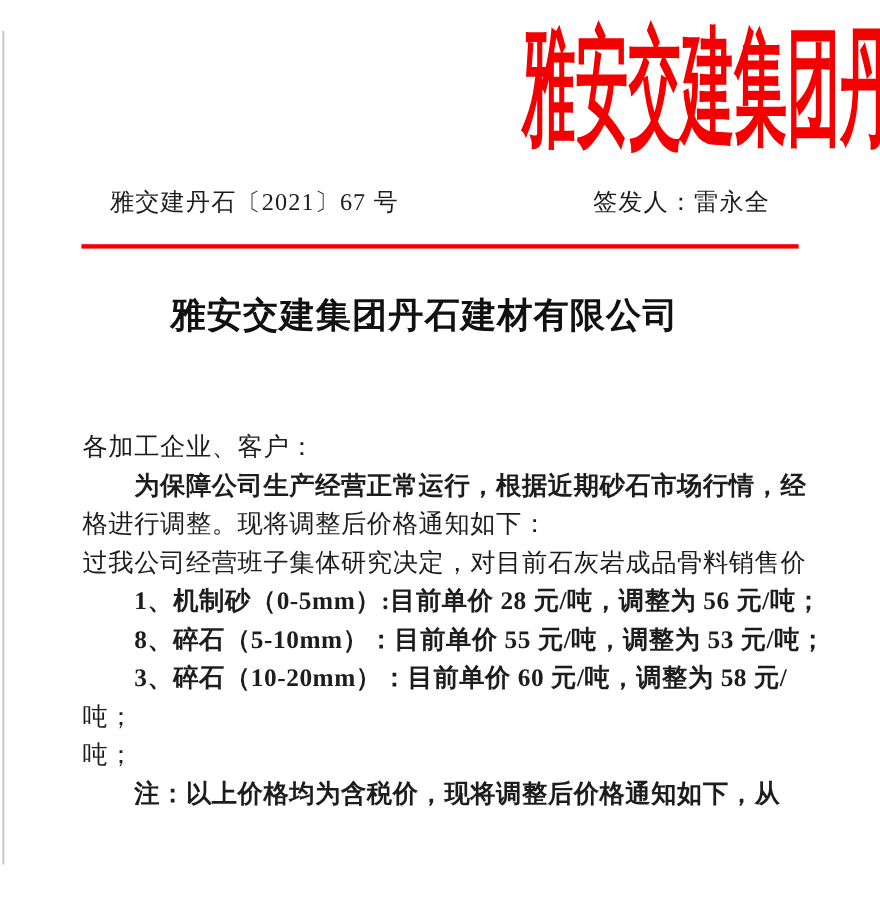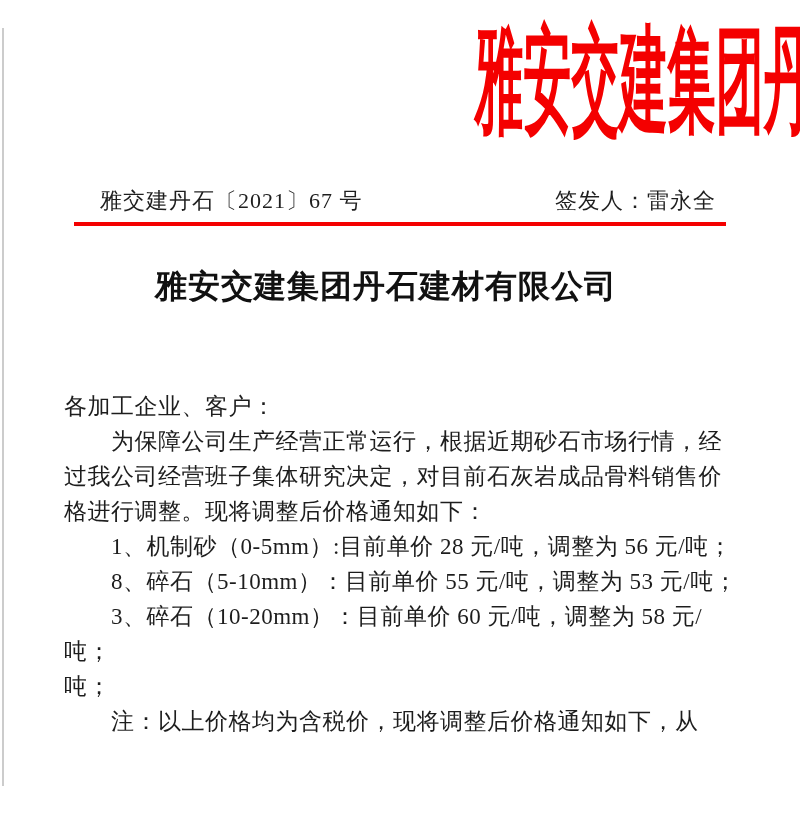--- a/index.html
+++ b/index.html
@@ -32,32 +32,32 @@
     white-space: nowrap;
     font-weight: bold;
     font-size: 116px;
     line-height: 1.02;
     color: var(--accent, #f40000);
     transform: scaleX(0.415);
     transform-origin: center top;
   }
   .meta-row {
     position: absolute;
-    top: 186px;
+    top: 169px;
     left: 72px;
     width: 658px;
     display: flex;
     justify-content: space-between;
     align-items: baseline;
     font-size: 22px;
     color: #1e1e1e;
     letter-spacing: 1px;
   }
   .doc-number { margin-left: 28px; }
-  .issuer { margin-right: 14px; }
+  .issuer { margin-right: 30px; }
   .red-rule {
     position: absolute;
     top: 222px;
     left: 74px;
     width: 652px;
     height: 4px;
     background: var(--accent, #f40000);
   }
   .doc-title {
     position: absolute;
@@ -67,33 +67,34 @@
     text-align: center;
     font-weight: bold;
     color: #111111;
     font-size: 32px;
     line-height: 40px;
     letter-spacing: 1px;
   }
   .body-text {
     position: absolute;
     top: 389px;
-    left: 64px;
+    left: 75px;
     width: 692px;
     font-size: 23px;
     line-height: 35px;
     color: var(--body-color, #1d1d1d);
     letter-spacing: 0.5px;
   }
   .body-text .line {
     white-space: nowrap;
     height: 35px;
   }
   .body-text .line.indent {
     padding-left: 47px;
+    font-weight: bold;
   }
 </style>
 </head>
 <body>
 
 <div class="page">
 
   <div class="edge-line"></div>
 
   <div class="letterhead">
@@ -107,22 +108,22 @@
 
   <div class="red-rule"></div>
 
   <div class="doc-title">
     <div>雅安交建集团丹石建材有限公司</div>
   </div>
 
   <div class="body-text">
       <div class="line">各加工企业、客户：</div>
       <div class="line indent">为保障公司生产经营正常运行，根据近期砂石市场行情，经</div>
+      <div class="line">格进行调整。现将调整后价格通知如下：</div>
       <div class="line">过我公司经营班子集体研究决定，对目前石灰岩成品骨料销售价</div>
-      <div class="line">格进行调整。现将调整后价格通知如下：</div>
       <div class="line indent">1、机制砂（0-5mm）:目前单价 28 元/吨，调整为 56 元/吨；</div>
       <div class="line indent">8、碎石（5-10mm）：目前单价 55 元/吨，调整为 53 元/吨；</div>
       <div class="line indent">3、碎石（10-20mm）：目前单价 60 元/吨，调整为 58 元/</div>
       <div class="line">吨；</div>
       <div class="line">吨；</div>
       <div class="line indent">注：以上价格均为含税价，现将调整后价格通知如下，从</div>
     </div>
 
 </div>
 

